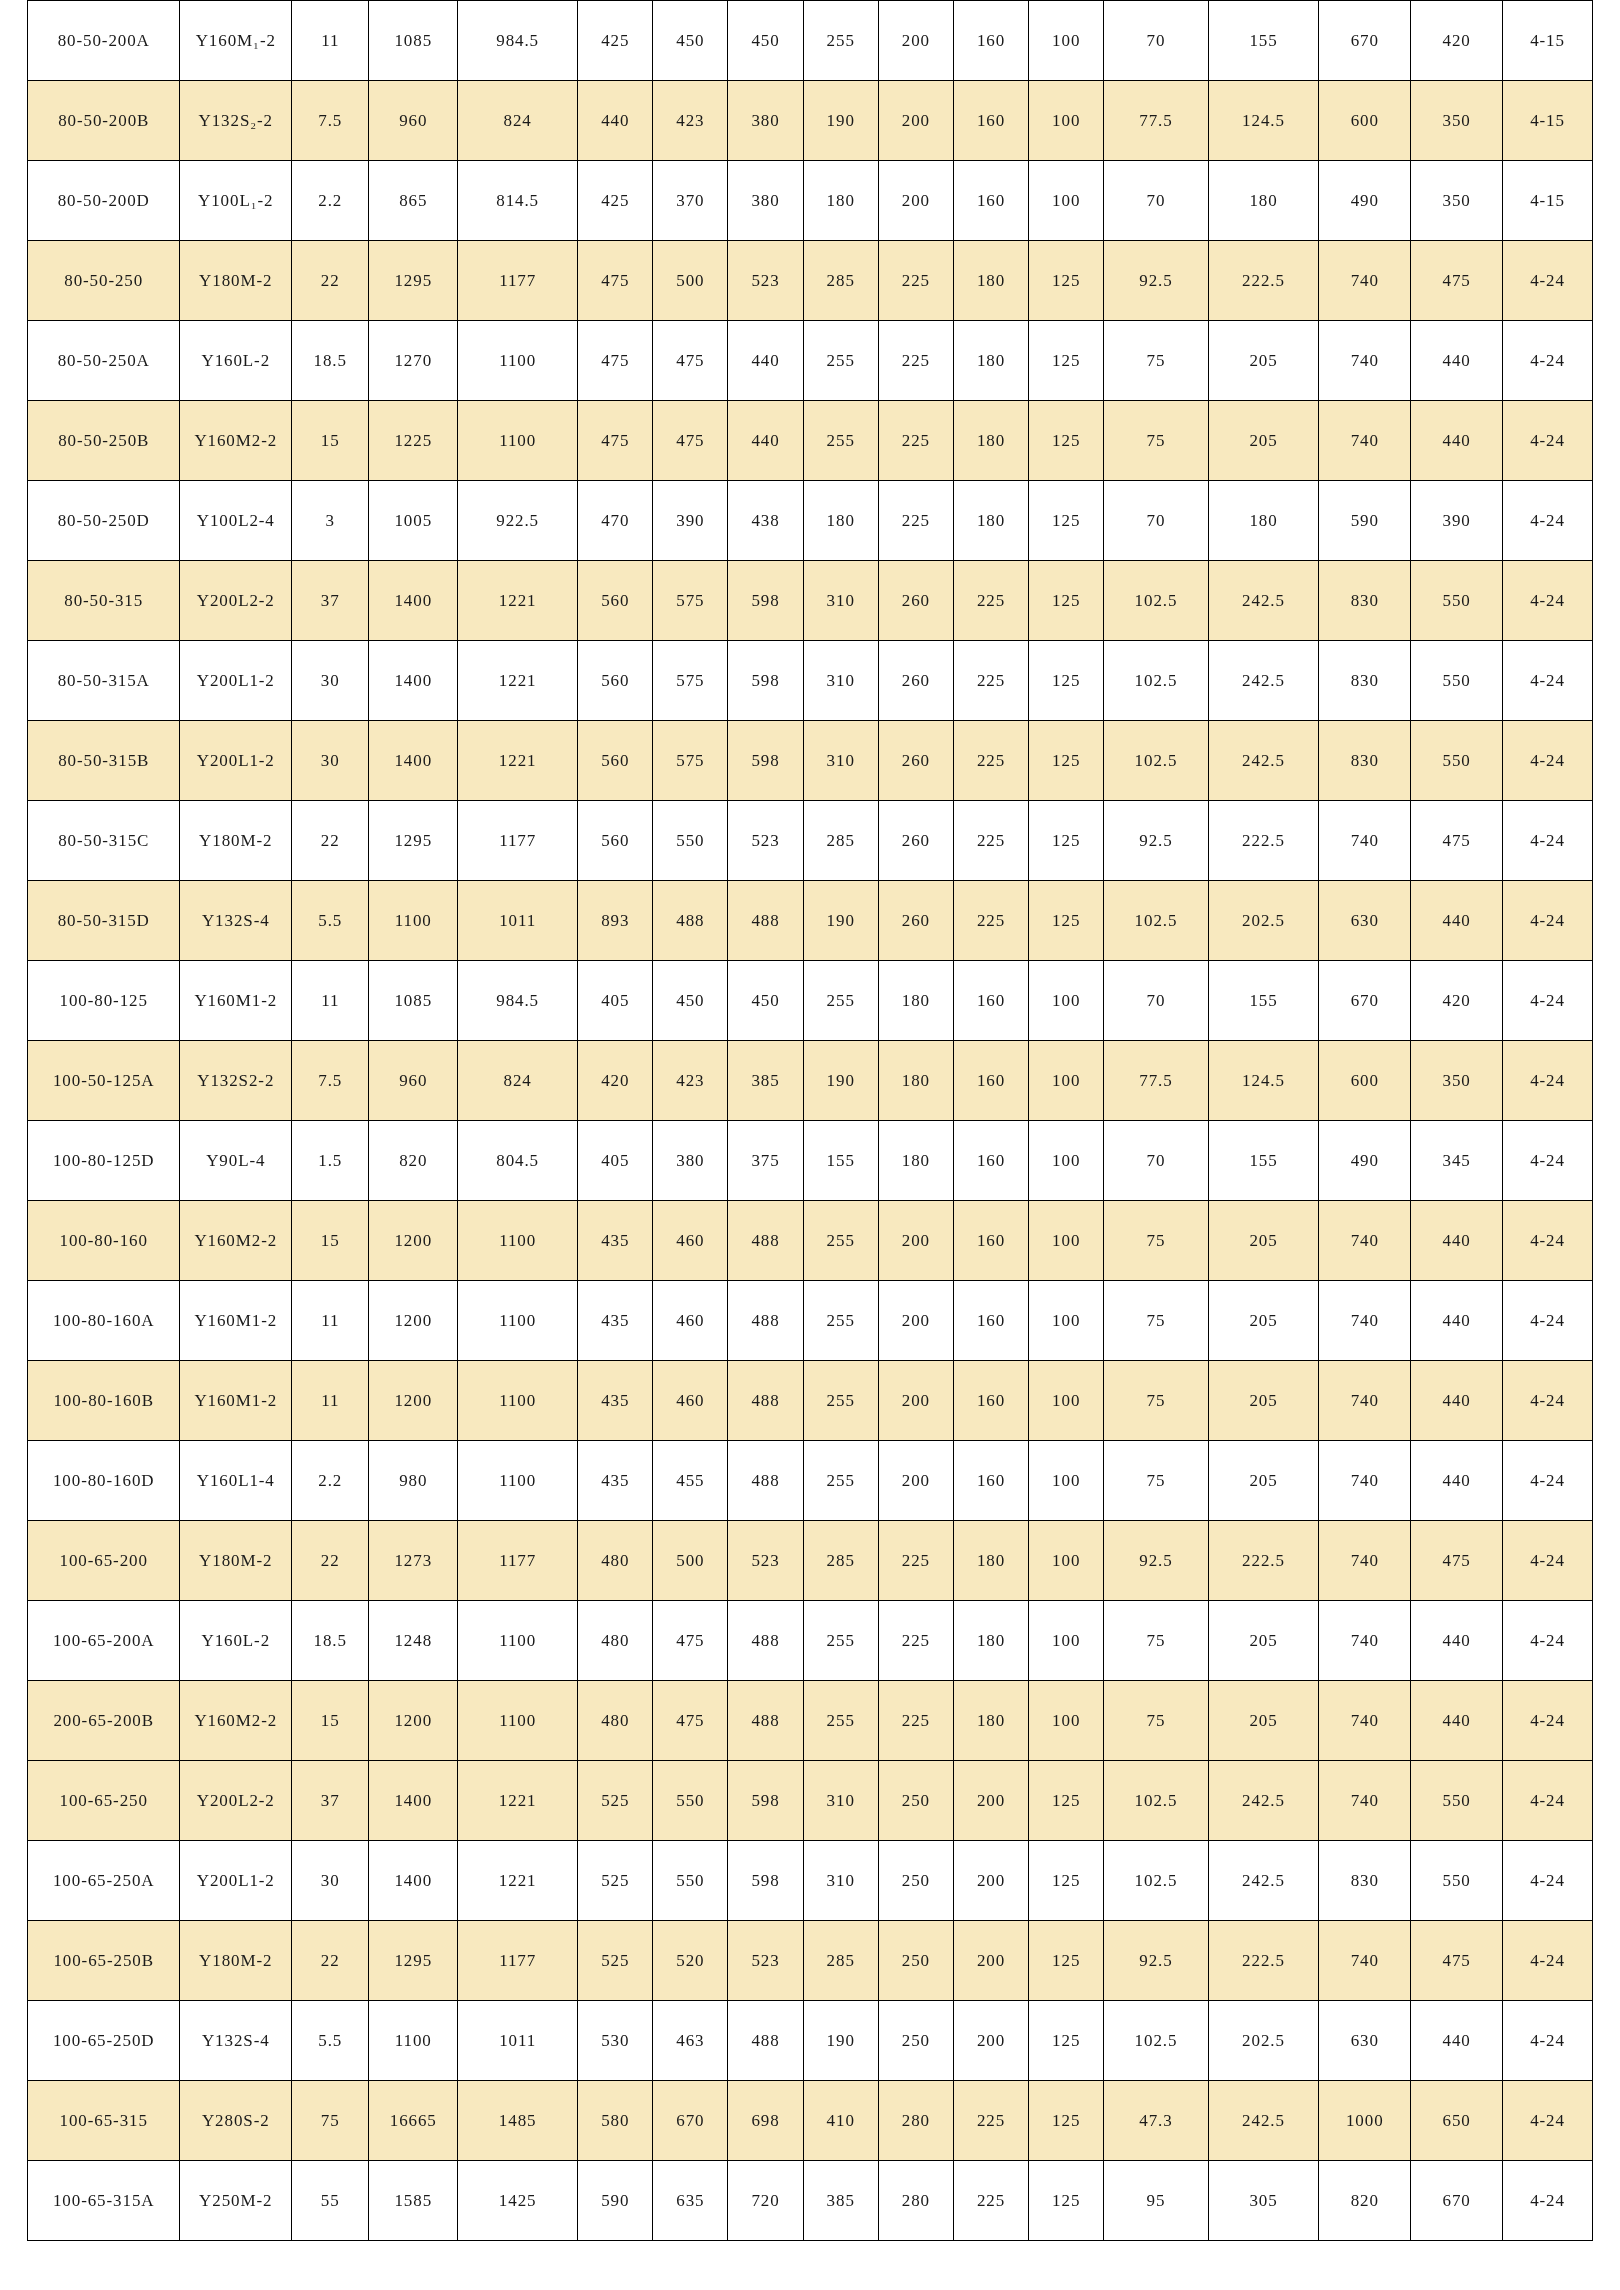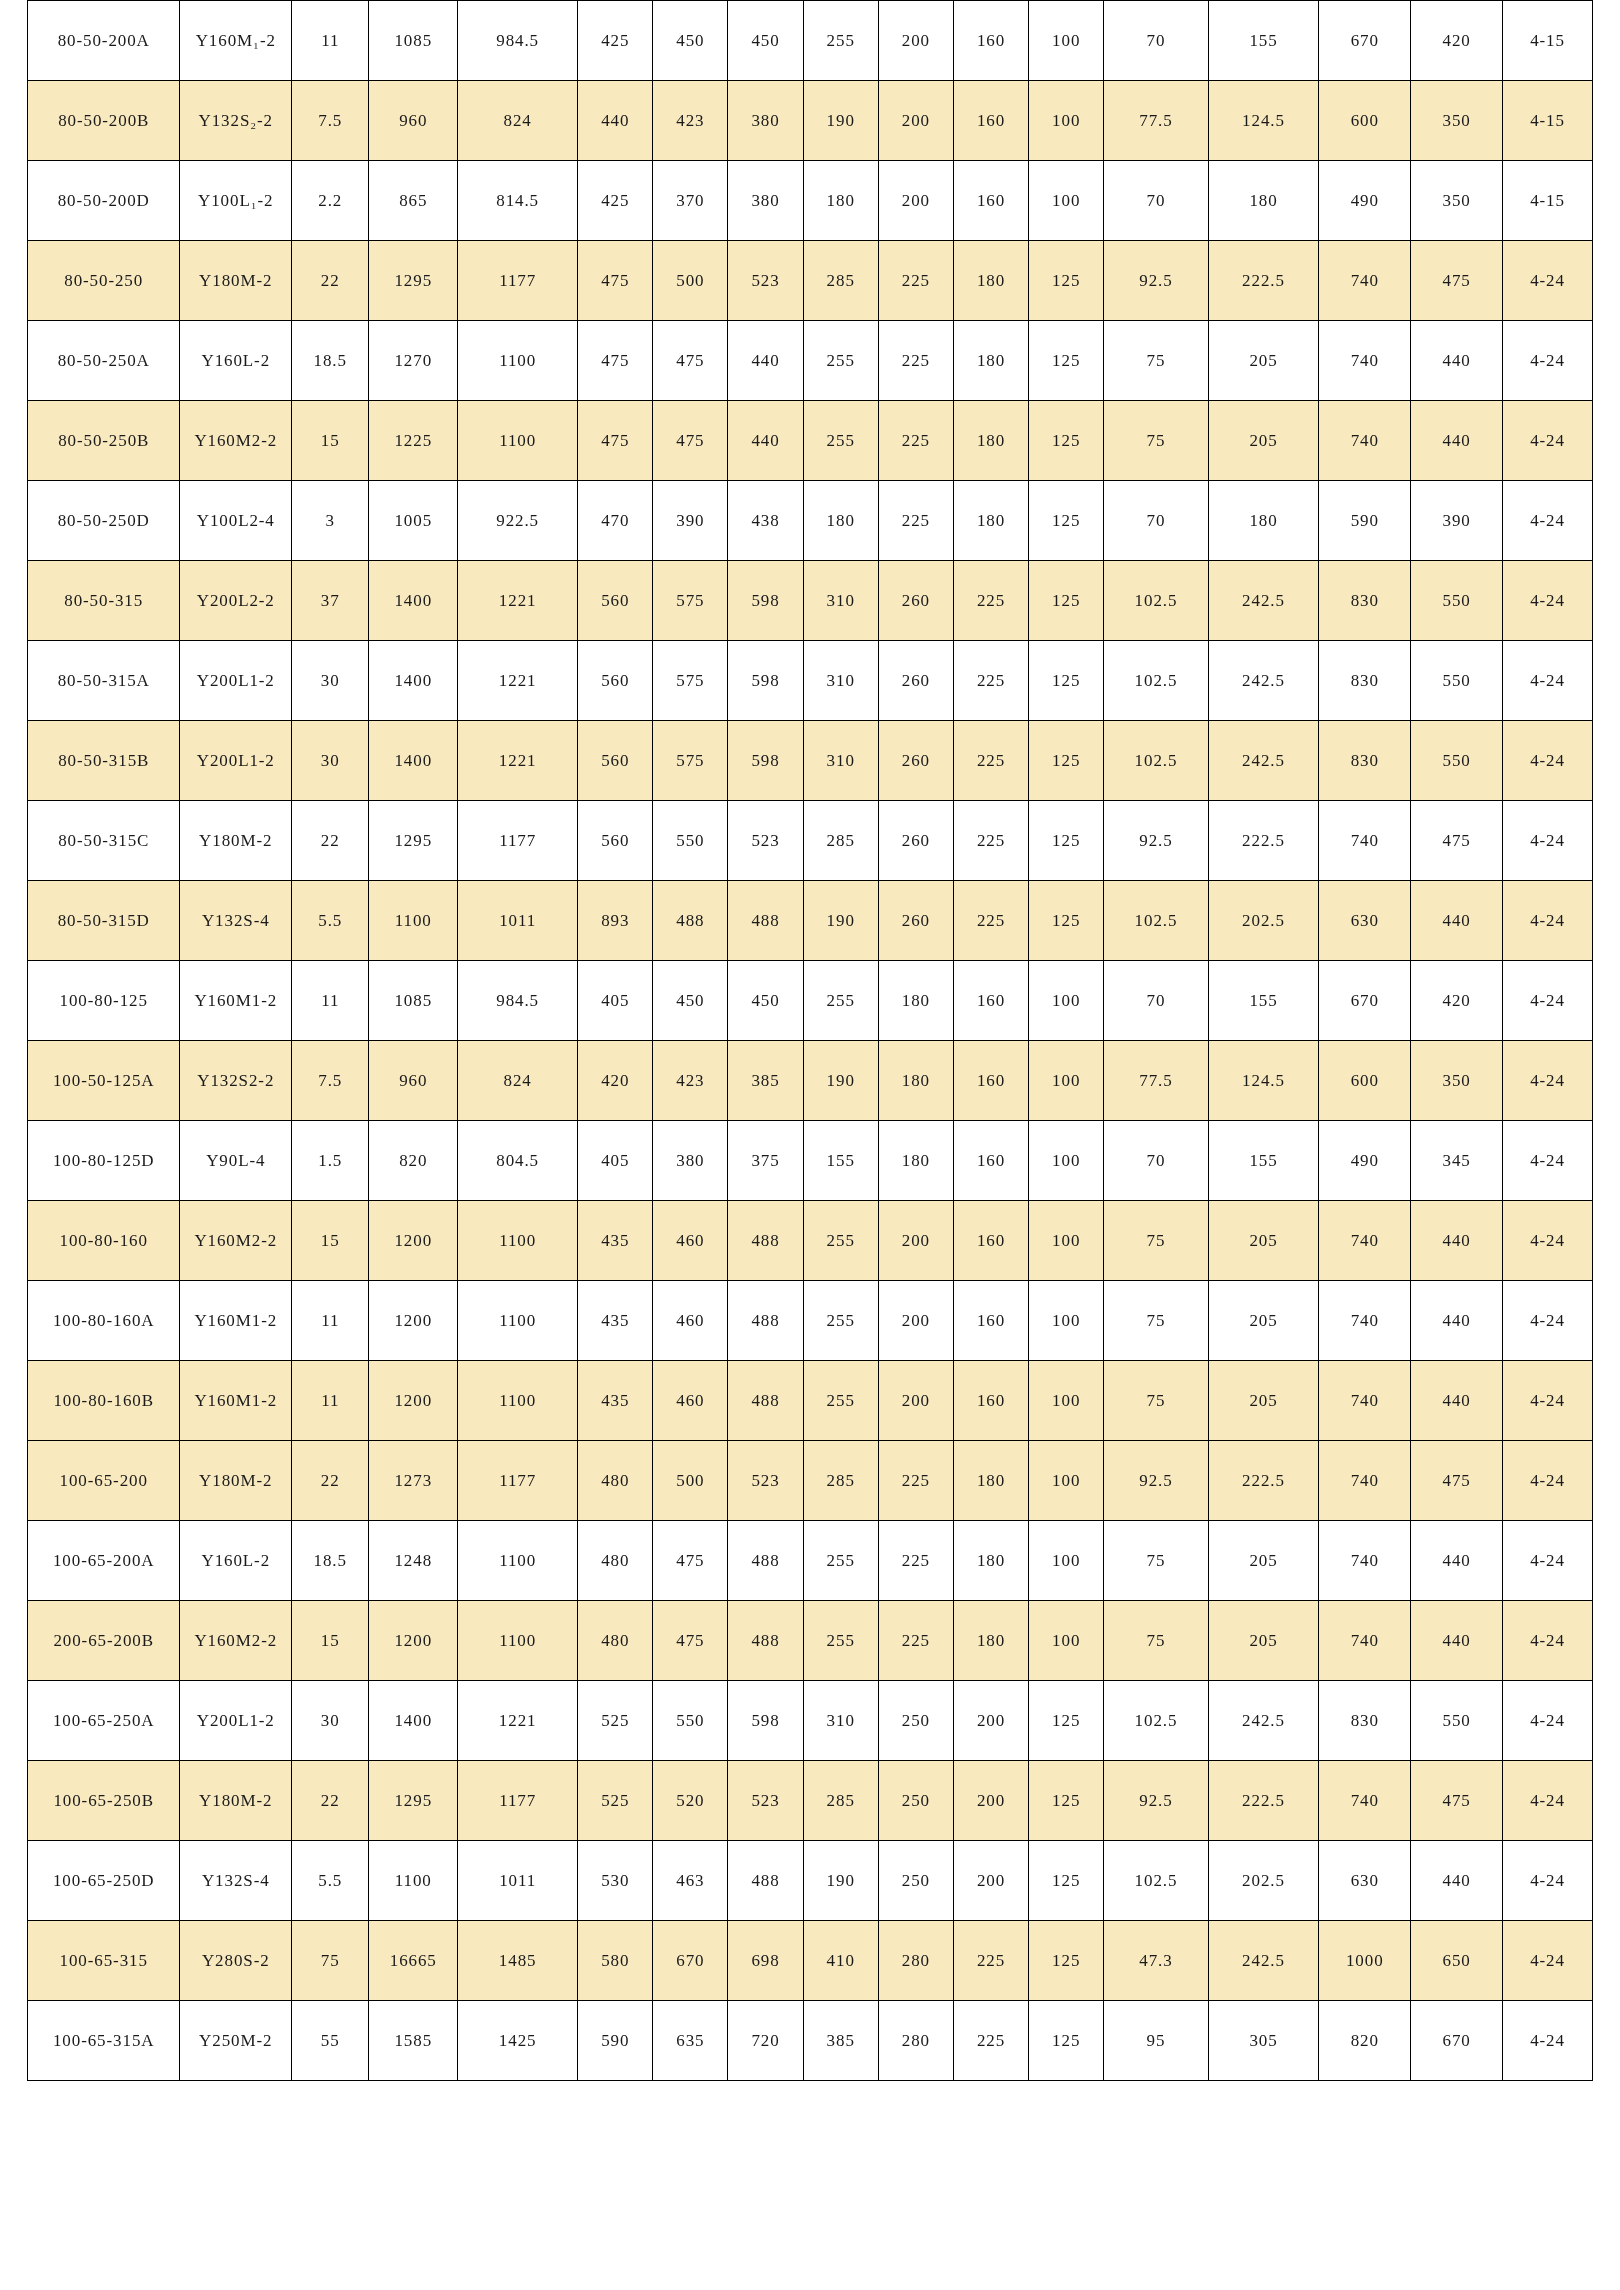--- a/index.html
+++ b/index.html
@@ -421,20 +421,39 @@
           <td>255</td>
           <td>200</td>
           <td>160</td>
           <td>100</td>
           <td>75</td>
           <td>205</td>
           <td>740</td>
           <td>440</td>
           <td>4-24</td>
         </tr>
+        <tr class="plain">
+          <td>100-80-160D</td>
+          <td>Y160L1-4</td>
+          <td>2.2</td>
+          <td>980</td>
+          <td>1100</td>
+          <td>435</td>
+          <td>455</td>
+          <td>488</td>
+          <td>255</td>
+          <td>200</td>
+          <td>160</td>
+          <td>100</td>
+          <td>75</td>
+          <td>205</td>
+          <td>740</td>
+          <td>440</td>
+          <td>4-24</td>
+        </tr>
         <tr class="shade">
           <td>100-65-200</td>
           <td>Y180M-2</td>
           <td>22</td>
           <td>1273</td>
           <td>1177</td>
           <td>480</td>
           <td>500</td>
           <td>523</td>
           <td>285</td>
@@ -476,20 +495,39 @@
           <td>475</td>
           <td>488</td>
           <td>255</td>
           <td>225</td>
           <td>180</td>
           <td>100</td>
           <td>75</td>
           <td>205</td>
           <td>740</td>
           <td>440</td>
+          <td>4-24</td>
+        </tr>
+        <tr class="shade">
+          <td>100-65-250</td>
+          <td>Y200L2-2</td>
+          <td>37</td>
+          <td>1400</td>
+          <td>1221</td>
+          <td>525</td>
+          <td>550</td>
+          <td>598</td>
+          <td>310</td>
+          <td>250</td>
+          <td>200</td>
+          <td>125</td>
+          <td>102.5</td>
+          <td>242.5</td>
+          <td>740</td>
+          <td>550</td>
           <td>4-24</td>
         </tr>
         <tr class="plain">
           <td>100-65-250A</td>
           <td>Y200L1-2</td>
           <td>30</td>
           <td>1400</td>
           <td>1221</td>
           <td>525</td>
           <td>550</td>

